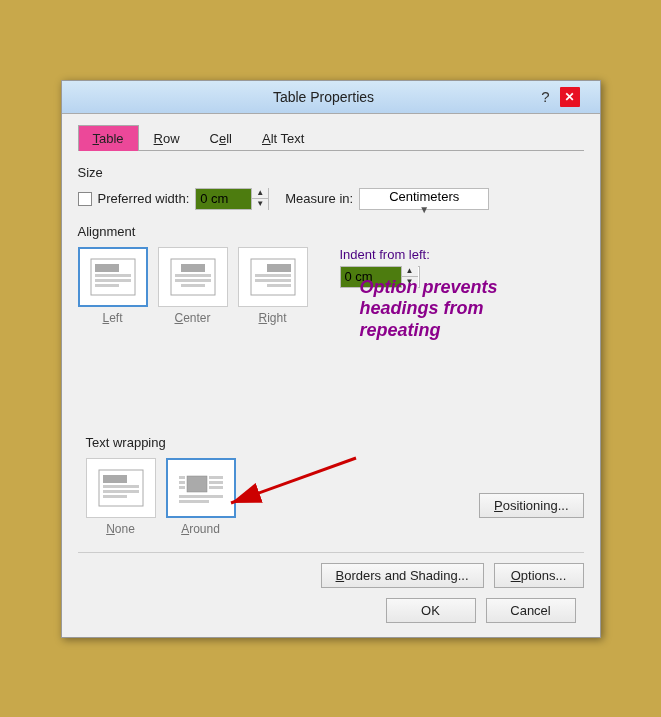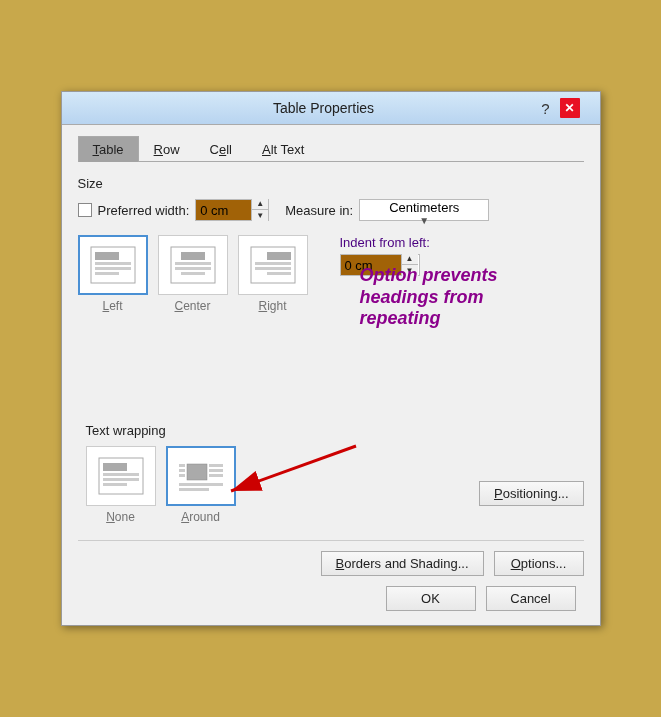--- a/index.html
+++ b/index.html
@@ -73,21 +73,21 @@
       padding: 5px 14px;
       cursor: pointer;
       border: 1px solid transparent;
       border-bottom: none;
       color: #222;
       background: transparent;
       position: relative;
       top: 1px;
     }
     .tab.active {
-      background: #a3a3a3;
+      background: #ec4899;
       border-color: #aaa #aaa #f0f0f0 #aaa;
       font-weight: normal;
     }
     .tab u { text-decoration: underline; }
     
     .section-label {
       color: #222;
       font-size: 13px;
       margin-bottom: 8px;
       font-weight: normal;
@@ -117,21 +117,21 @@
       background: white;
       height: 22px;
     }
     .spinner-input {
       width: 55px;
       border: none;
       outline: none;
       padding: 0 4px;
       font-size: 13px;
       height: 20px;
-      background: #a16207;
+      background: #4d7c0f;
     }
     .spinner-btns {
       display: flex;
       flex-direction: column;
       border-left: 1px solid #bbb;
       height: 22px;
     }
     .spinner-btn {
       width: 16px;
       height: 11px;
@@ -295,20 +295,21 @@
         </div>
         <span class="measure-label">Measure in:</span>
         <div class="measure-select">
           <span>Centimeters</span>
           <span class="measure-select-arrow">▼</span>
         </div>
       </div>
     </div>
 
     <div class="alignment-section">
+      <div class="section-label">Alignment</div>
       <div class="alignment-row">
 
         <div class="align-box-group">
 
           <div class="align-option">
             <div class="align-box selected">
               <svg viewBox="0 0 48 40">
                 <rect x="2" y="2" width="44" height="36" fill="none" stroke="#aaa" stroke-width="1"></rect>
                 <rect x="6" y="7" width="24" height="8" fill="#aaa"></rect>
                 <rect x="6" y="17" width="36" height="3" fill="#ccc"></rect>

